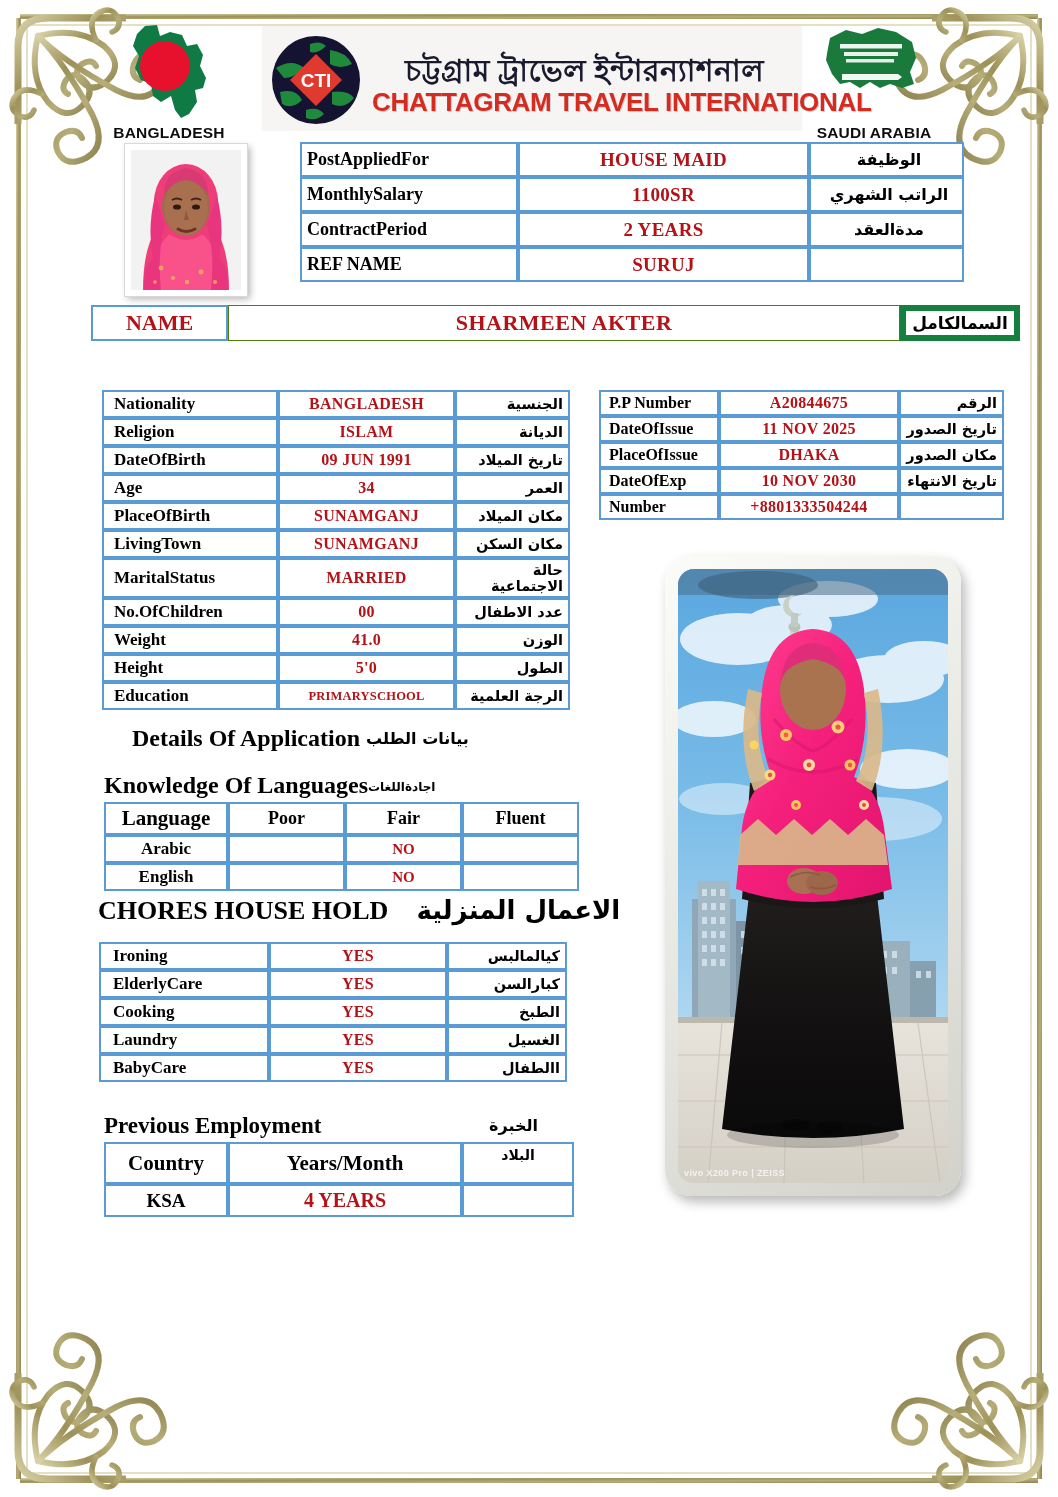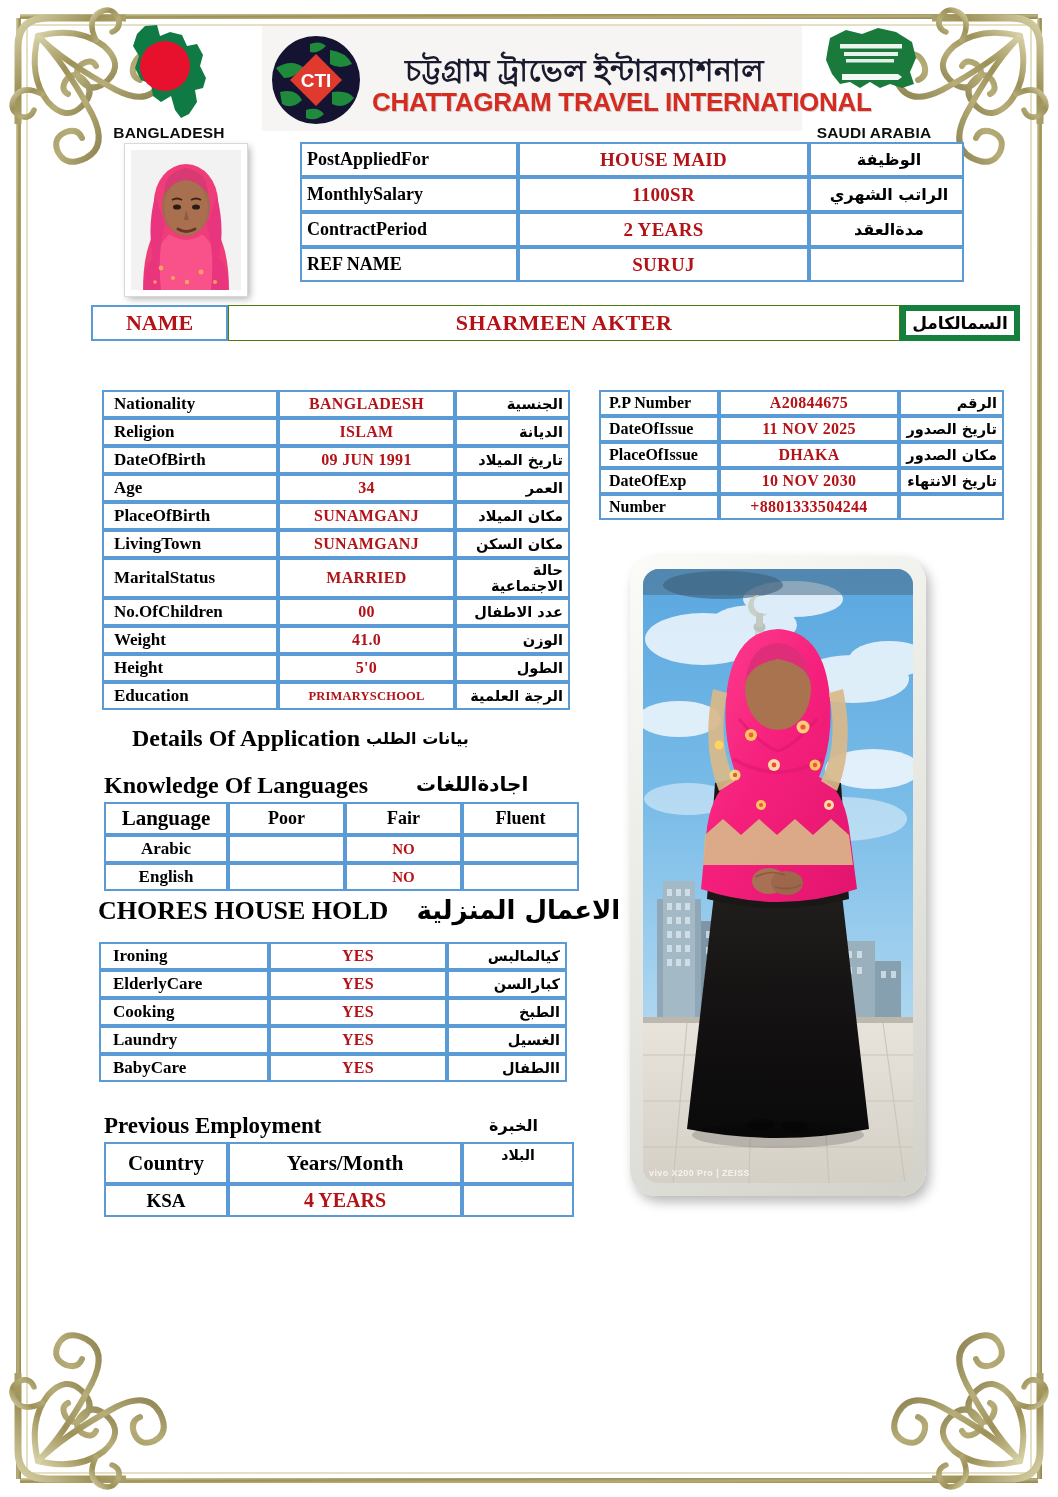--- a/index.html
+++ b/index.html
@@ -134,21 +134,21 @@
   }
   .sec-ar {
     font-family:"DejaVu Sans", sans-serif; direction:rtl;
     font-weight:bold; color:#000;
   }
 
   .h-details { left:78px; top:703px; font-size:24px;margin-left:20px; }
   .h-details .sec-ar { font-size:16px; vertical-align:2px; }
 
   .h-lang { left:70px; top:750px; font-size:24px; }
-  .h-lang .sec-ar { font-size:20px; vertical-align:2px;margin-left:48px;}
+  .h-lang .sec-ar { font-size:12px; vertical-align:2px;}
 
   .h-chores { left:64px; top:873px; font-size:26px; }
   .h-chores .sec-ar { font-size:26px; margin-left:28px; }
 
   .h-prev { left:70px; top:1091px; font-size:23px; }
   .h-prev-ar {
     position:absolute; left:455px; top:1094px; font-size:16px;
     font-family:"DejaVu Sans", sans-serif; font-weight:bold; direction:rtl;
   }
 
@@ -179,21 +179,21 @@
     width:112px; height:42px; font-weight:bold; font-size:14px;
     font-family:"DejaVu Sans", sans-serif; direction:rtl; vertical-align:top;
     padding-top:3px;
   }
   .prev .pv1 { height:33px; font-weight:bold; font-size:19px; }
   .prev .pv2 { height:33px; font-weight:bold; font-size:20px; color:#b31217; }
   .prev .pv3 { height:33px; }
 
   
   .photo-big {
-    position:absolute; left:596px; top:534px;
+    position:absolute; left:631px; top:534px;
     width:296px; height:640px;
     background:linear-gradient(145deg,#fbfbf8,#e6e6e0 55%,#d2d2cb);
     border-radius:26px;
     padding:13px;
     box-shadow:4px 6px 12px rgba(0,0,0,.28);
   }
   .photo-big-inner {
     width:100%; height:100%; border-radius:16px; overflow:hidden;
     position:relative; box-shadow:inset 0 0 4px rgba(0,0,0,.45);
   }

